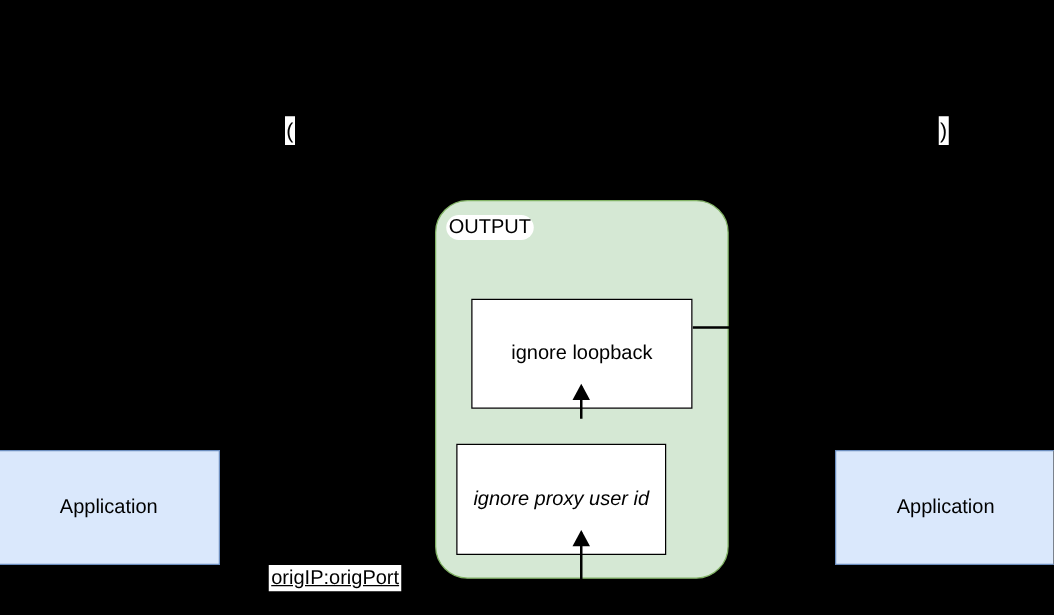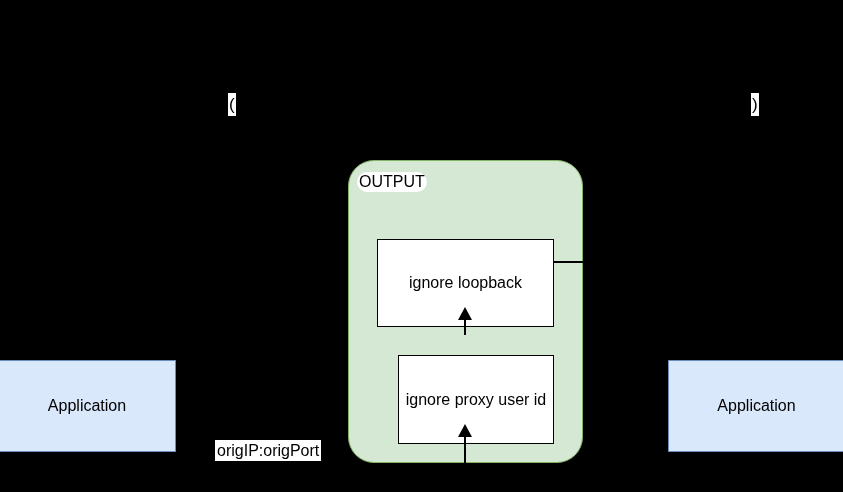--- a/index.html
+++ b/index.html
@@ -55,24 +55,25 @@
     text-align: center;
     margin-top: 20px;
   }
   #box-loopback {
     left: 377px;
     top: 219px;
     width: 177px;
     height: 88px;
   }
   #box-proxyuser {
-    left: 398px;
+    left: 365px;
     top: 335px;
-    width: 156px;
+    width: 168px;
     height: 89px;
+    font-style: italic;
   }
 
   
   .app-box {
     position: absolute;
     background: #dae8fc;
     border: 1.5px solid #6c8ebf;
     box-sizing: border-box;
     display: flex;
     align-items: center;
@@ -141,21 +142,22 @@
     position: absolute;
     background: #ffffff;
     color: #000000;
     font-size: 16px;
     line-height: 21px;
     padding: 0 2px;
     white-space: nowrap;
   }
   #label-origip {
     left: 215px;
-    top: 440px;
+    top: 452px;
+    text-decoration: underline;
   }
   #label-paren-open {
     left: 228px;
     top: 93px;
     font-size: 17px;
     line-height: 23px;
     padding: 0 1px;
   }
   #label-paren-close {
     left: 751px;

